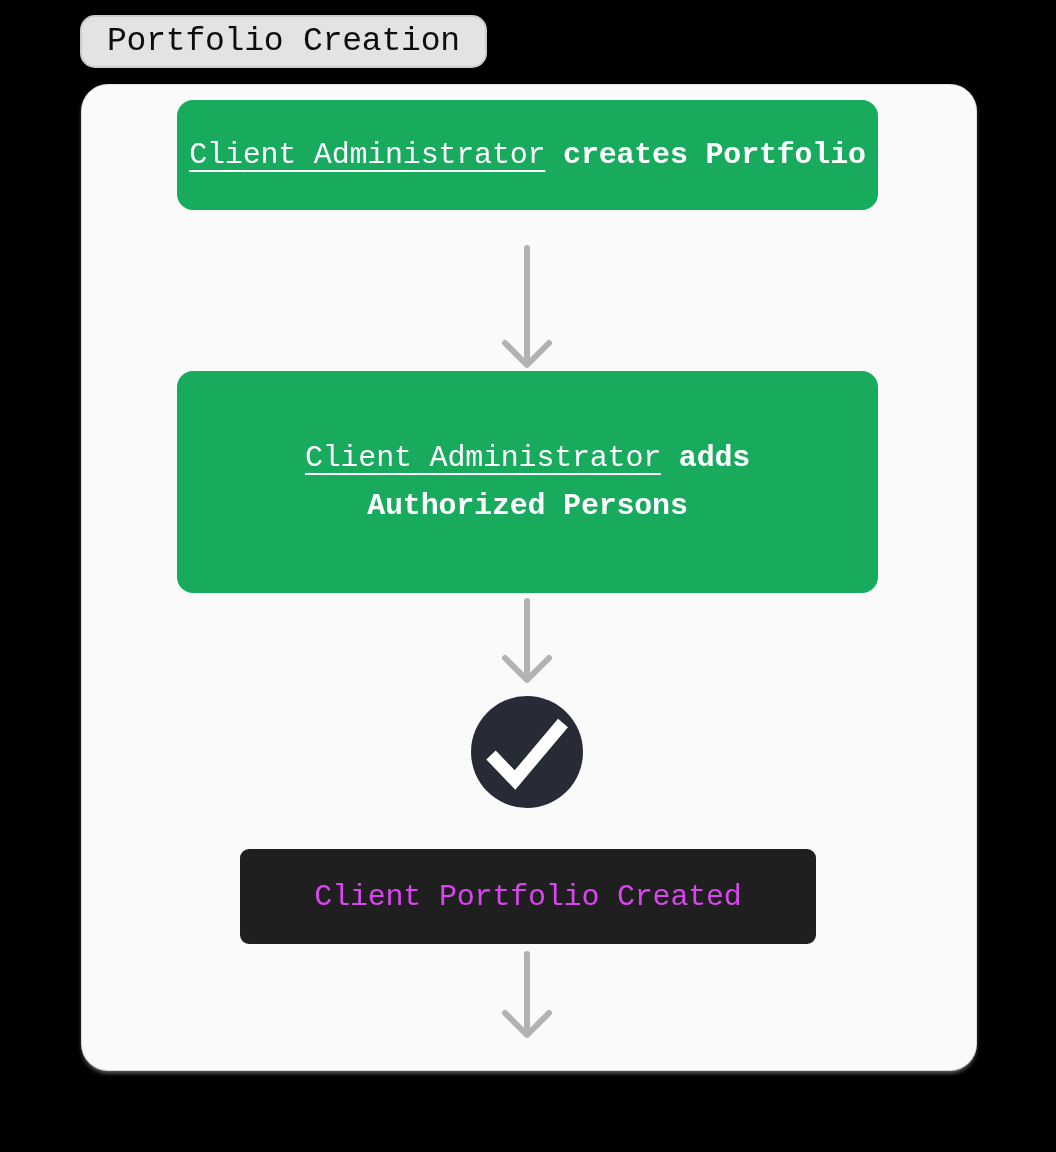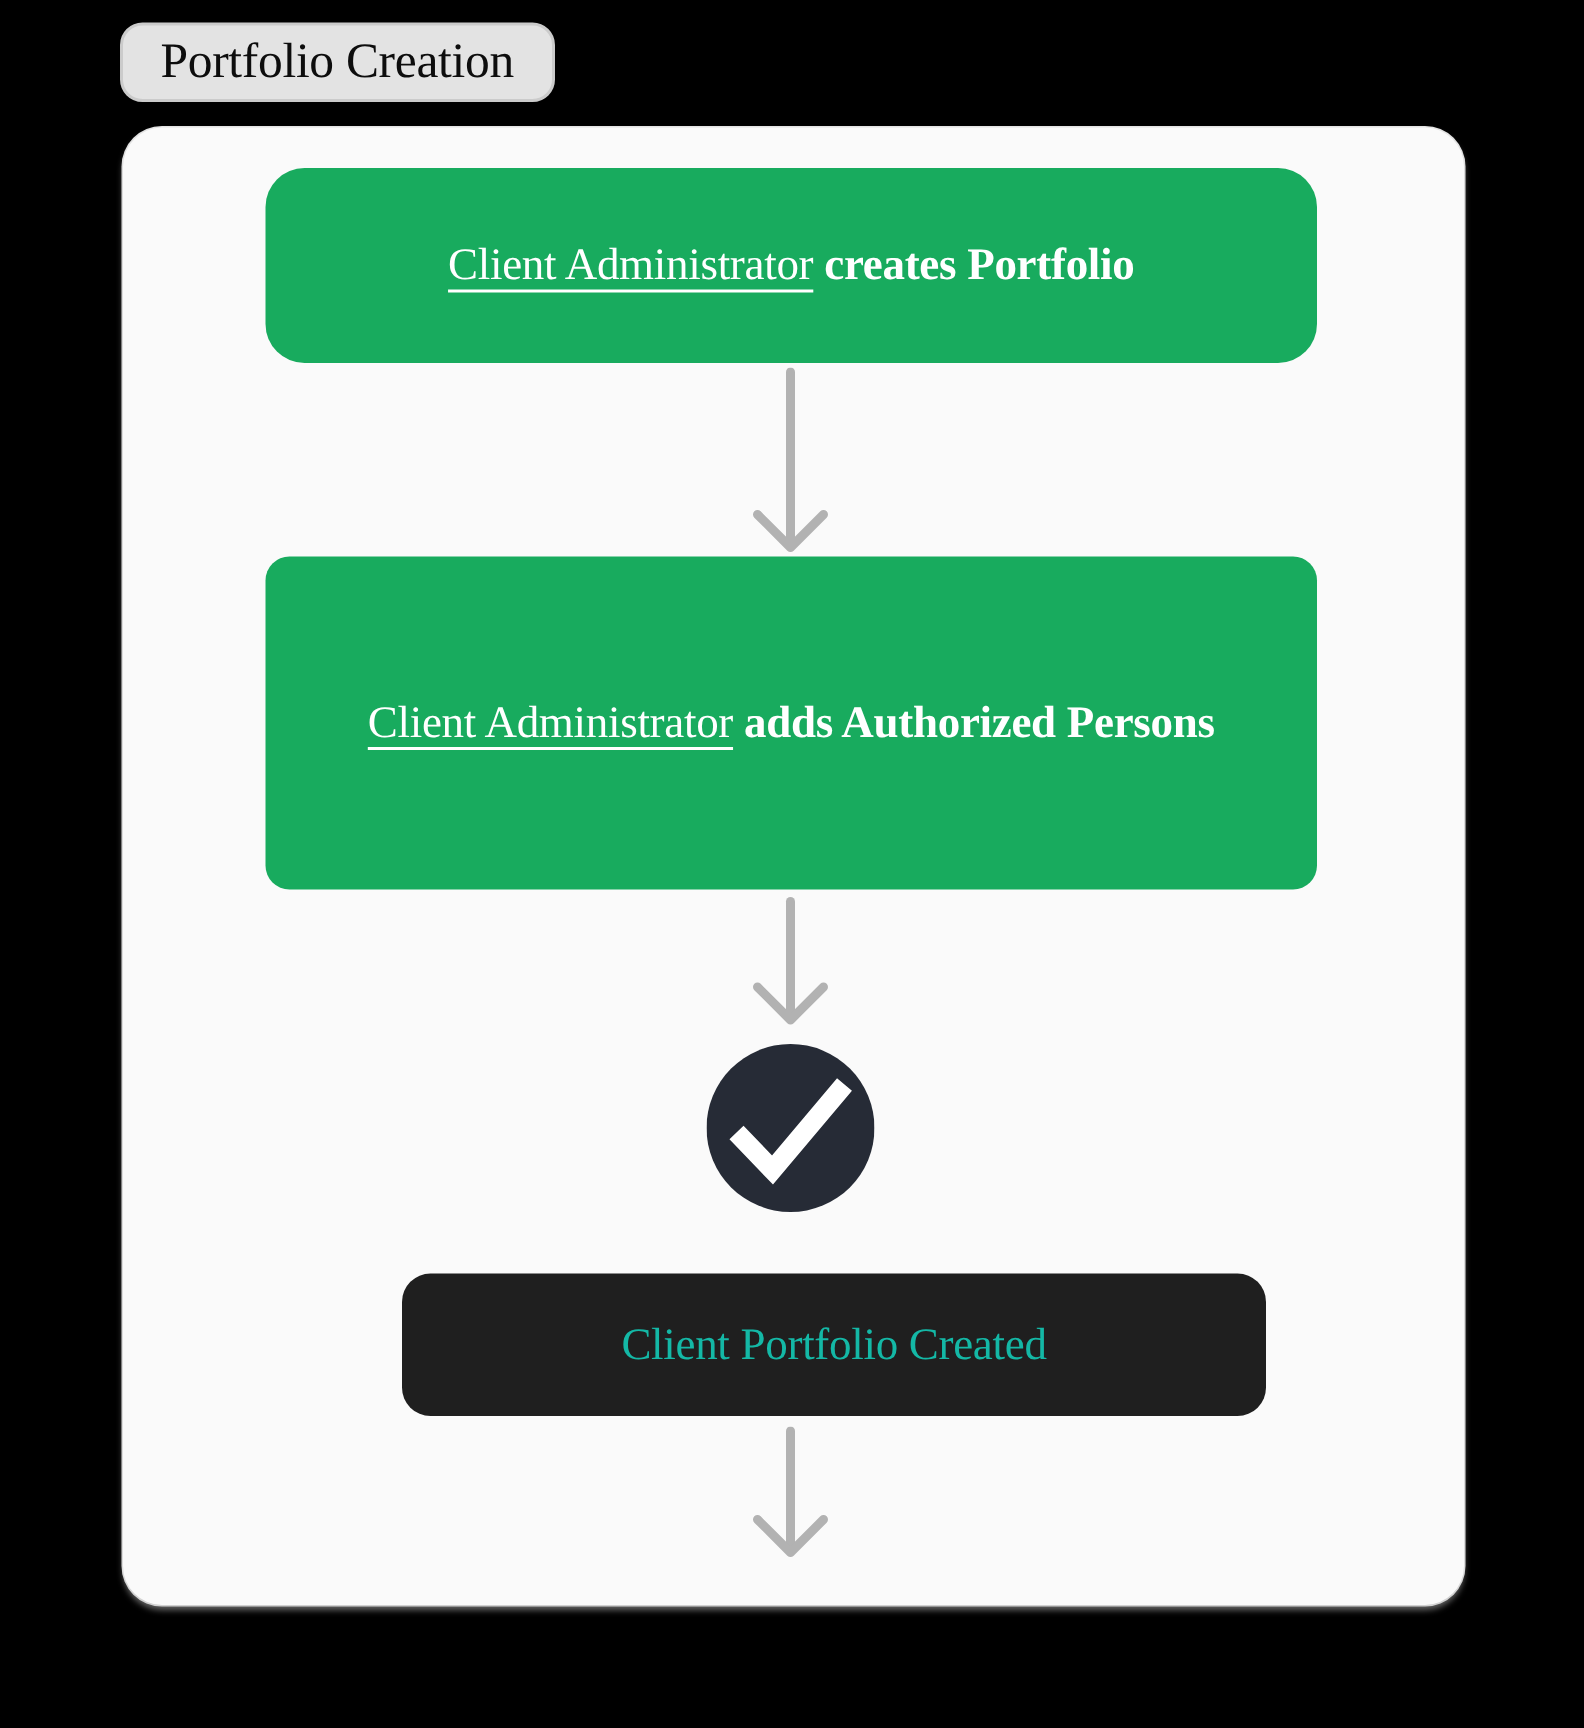--- a/index.html
+++ b/index.html
@@ -6,21 +6,21 @@
     margin: 0;
     padding: 0;
     background: #000000;
   }
   .stage {
     position: relative;
     width: 1056px;
     height: 1152px;
     background: #000000;
     overflow: hidden;
-    font-family: Liberation Serif, serif;
+    font-family: Liberation Mono, monospace;
   }
   .title-badge {
     position: absolute;
     left: 80px;
     top: 15px;
     height: 53px;
     display: inline-flex;
     align-items: center;
     padding: 0 25px;
     background: #e3e3e3;
@@ -52,33 +52,32 @@
   }
   .node-green {
     left: 95px;
     width: 701px;
     background: #18ab5e;
     border-radius: 16px;
     color: #ffffff;
     font-size: 30px;
     letter-spacing: -0.2px;
   }
-  .node-step1 { top: 27px;  height: 130px; border-radius: 26px; }
+  .node-step1 { top: 15px;  height: 110px; }
   .node-step2 { top: 286px; height: 222px; padding: 0 38px; line-height: 48px; }
   .node-dark {
     left: 158px;
     top: 764px;
     width: 576px;
     height: 95px;
     background: #1f1f1f;
-    border-radius: 19px;
-    color: #14b8a6;
+    border-radius: 9px;
+    color: #d946ef;
     font-size: 30px;
     letter-spacing: -0.2px;
-    margin-left: 28px;
   }
   .actor-link {
     color: #ffffff;
     font-weight: 400;
     text-decoration: underline;
     text-decoration-thickness: 2px;
     text-underline-offset: 7px;
     cursor: pointer;
   }
   .action-text { font-weight: 700; }

